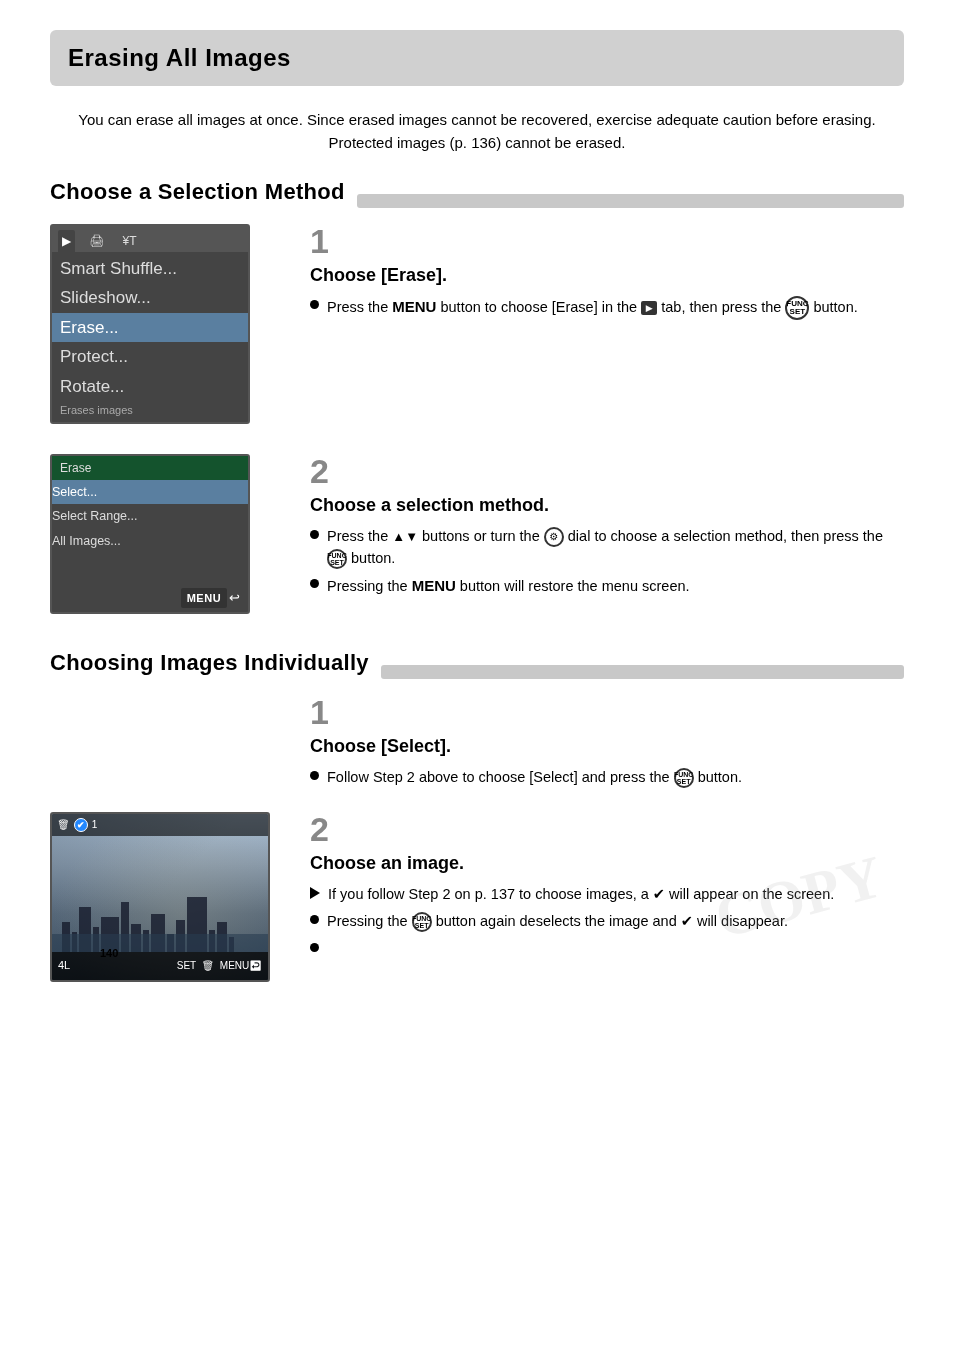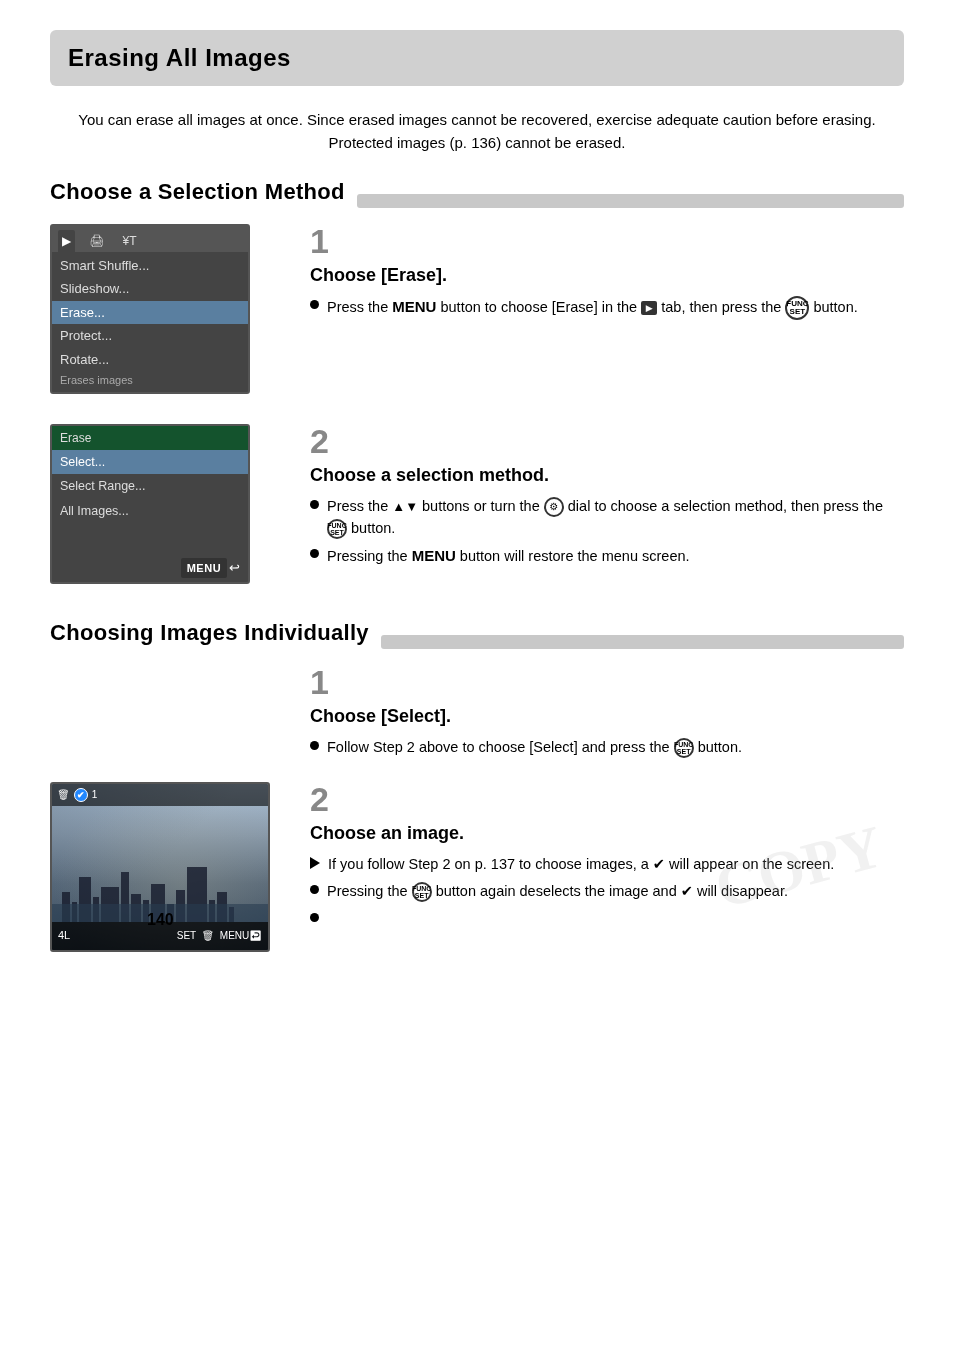--- a/index.html
+++ b/index.html
@@ -127,21 +127,21 @@
     .menu-widget .menu-tab.active {
       background: #444;
       color: #fff;
       border-radius: 2px 2px 0 0;
     }
     .menu-widget .menu-items {
       padding: 2px 0;
     }
     .menu-widget .menu-item {
       padding: 2px 8px;
-      font-size: 13px;
+      font-size: 17px;
       color: #ddd;
     }
     .menu-widget .menu-item.selected {
       background: #5a7fa0;
       color: #fff;
     }
     .menu-widget .menu-item-small {
       font-size: 11px;
       color: #aaa;
       padding: 1px 8px;
@@ -157,21 +157,21 @@
       width: 200px;
       margin-bottom: 8px;
     }
     .erase-widget .erase-title {
       background: #14532d;
       padding: 3px 8px;
       font-size: 12px;
       color: #ddd;
     }
     .erase-widget .erase-item {
-      padding: 3px 8px;
+      padding: 3px 0;
       color: #ddd;
       font-size: 12.5px;
     }
     .erase-widget .erase-item.selected {
       background: #5a7fa0;
       color: #fff;
     }
     .erase-widget .erase-bottom {
       display: flex;
       justify-content: flex-end;
@@ -304,23 +304,22 @@
       pointer-events: none;
       z-index: 0;
       white-space: nowrap;
     }
 
     
     .page-number {
       position: absolute;
       bottom: 20px;
       left: 50px;
-      font-size: 16px;
+      font-size: 11px;
       font-weight: 700;
-      margin-left: 47px;
     }
 
     
     .arrow-updown {
       display: inline-block;
       font-size: 13px;
     }
     .dial-icon {
       display: inline-flex;
       align-items: center;

